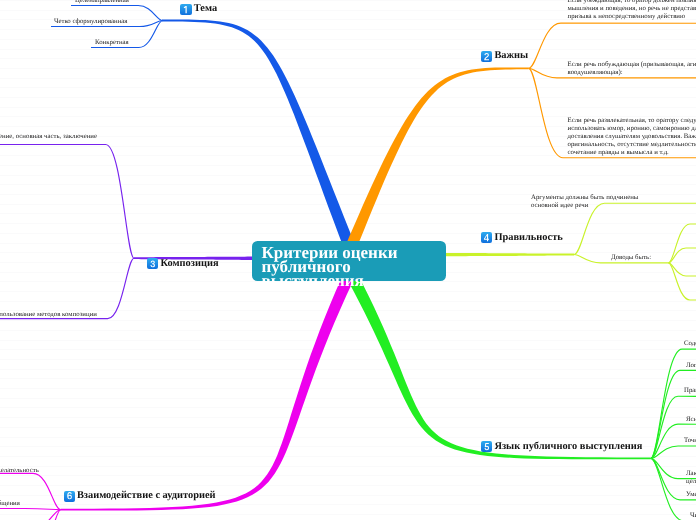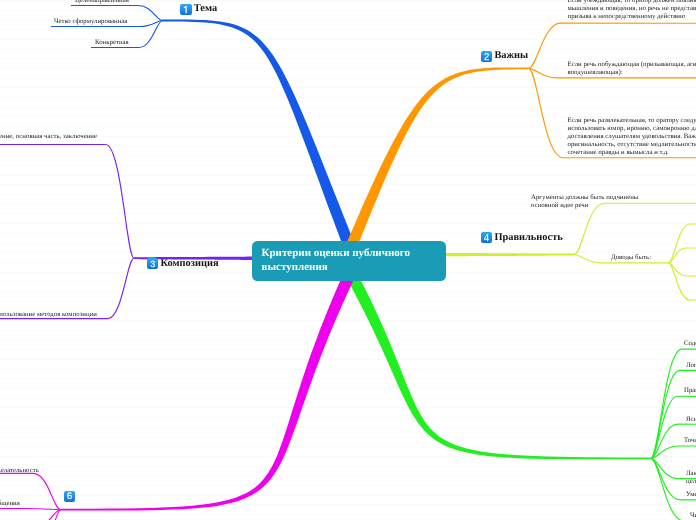--- a/index.html
+++ b/index.html
@@ -15,21 +15,21 @@
 .node{position:absolute;white-space:nowrap;height:12px;}
 .badge{display:inline-block;width:11.4px;height:11px;border-radius:2px;
  background:linear-gradient(180deg,#2eabef 0%,#0f6fdd 100%);
  vertical-align:top;box-sizing:border-box;overflow:hidden;line-height:0;position:relative;}
 .badge svg{display:block;position:absolute;left:0.1px;top:-0.1px;}
 .mlabel{display:inline-block;font-weight:bold;font-size:10.4px;color:#141414;
  line-height:11px;vertical-align:top;margin-left:2px;position:relative;top:-0.5px;}
 .sub{position:absolute;font-size:6.8px;line-height:8.2px;color:#1c1c1c;}
 #central{position:absolute;left:251.5px;top:241px;width:194.5px;height:40px;
  border-radius:5.5px;background:#1a9cb7;color:#fff;font-weight:bold;
- font-size:11px;line-height:14.2px;box-sizing:border-box;padding:5px 10px;}
+ font-size:17px;line-height:14.2px;box-sizing:border-box;padding:5px 10px;}
 </style>
 </head>
 <body>
 
 <div id="stage">
   <div id="ruled"></div>
   <svg id="curves" width="696" height="520" viewBox="0 0 696 520">
 <path d="M162.7,20.5 C156.3,20.5 151.9,5.5 138.2,5.5 L71,5.5" fill="none" stroke="#1459e8" stroke-width="1.15"></path>
 <path d="M162.7,20.5 C156.7,20.5 152.5,26.5 139.6,26.5 L51,26.5" fill="none" stroke="#1459e8" stroke-width="1.15"></path>
 <path d="M162.7,20.5 C156.5,20.5 152.2,47.5 138.8,47.5 L91,47.5" fill="none" stroke="#1459e8" stroke-width="1.15"></path>
@@ -68,23 +68,26 @@
         </svg></span><span class="mlabel">Тема</span></div>
   <div class="node" style="left:481px;top:50.6px"><span class="badge"><svg viewBox="0 0 11 14" width="11.2" height="11.2" aria-hidden="true">
           <path d="M2.6 11.6 L2.6 10.5 Q2.6 9.2 4.0 8.1 L6.0 6.6 Q7.0 5.8 7.0 5.0 Q7.0 3.6 5.6 3.6 Q4.2 3.6 4.1 5.3 L2.7 5.1 Q2.8 2.4 5.6 2.4 Q8.4 2.4 8.4 4.9 Q8.4 6.3 7.0 7.4 L5.2 8.8 Q4.4 9.4 4.3 10.3 L8.5 10.3 L8.5 11.6 Z" fill="#ffffff"></path>
         </svg></span><span class="mlabel">Важны</span></div>
   <div class="node" style="left:147.1px;top:258px"><span class="badge"><svg viewBox="0 0 11 14" width="11.2" height="11.2" aria-hidden="true">
           <path d="M2.7 8.9 L4.1 8.7 Q4.3 10.5 5.7 10.5 Q7.1 10.5 7.1 9.2 Q7.1 7.9 5.6 7.9 L4.9 7.9 L4.9 6.7 L5.5 6.7 Q6.9 6.7 6.9 5.5 Q6.9 4.4 5.7 4.4 Q4.5 4.4 4.3 5.9 L2.9 5.7 Q3.2 3.2 5.8 3.2 Q8.3 3.2 8.3 5.3 Q8.3 6.7 7.0 7.2 Q8.5 7.7 8.5 9.3 Q8.5 11.7 5.7 11.7 Q3.1 11.7 2.7 8.9 Z" fill="#ffffff"></path>
         </svg></span><span class="mlabel">Композиция</span></div>
   <div class="node" style="left:481px;top:232px"><span class="badge"><svg viewBox="0 0 11 14" width="11.2" height="11.2" aria-hidden="true">
           <path d="M6.0 11.6 L6.0 9.6 L2.2 9.6 L2.2 8.4 L6.1 2.5 L7.4 2.5 L7.4 8.4 L8.5 8.4 L8.5 9.6 L7.4 9.6 L7.4 11.6 Z M6.0 8.4 L6.0 4.3 L3.4 8.4 Z" fill="#ffffff"></path>
         </svg></span><span class="mlabel">Правильность</span></div>
+  <div class="node" style="left:481px;top:441px"><span class="badge"><svg viewBox="0 0 11 14" width="11.2" height="11.2" aria-hidden="true">
+          <path d="M2.8 9.0 L4.2 8.9 Q4.4 10.4 5.8 10.4 Q7.2 10.4 7.2 8.8 Q7.2 7.2 5.8 7.2 Q5.0 7.2 4.5 7.8 L3.2 7.6 L3.9 2.5 L8.3 2.5 L8.3 3.8 L5.0 3.8 L4.7 6.2 Q5.3 5.9 6.0 5.9 Q8.6 5.9 8.6 8.7 Q8.6 11.7 5.8 11.7 Q3.2 11.7 2.8 9.0 Z" fill="#ffffff"></path>
+        </svg></span><span class="mlabel">Язык публичного выступления</span></div>
   <div class="node" style="left:63.5px;top:490.5px"><span class="badge"><svg viewBox="0 0 11 14" width="11.2" height="11.2" aria-hidden="true">
           <path d="M8.2 5.0 L6.9 5.2 Q6.7 3.8 5.7 3.8 Q4.0 3.8 3.9 7.0 Q4.6 6.0 5.9 6.0 Q8.4 6.0 8.4 8.7 Q8.4 11.7 5.7 11.7 Q2.5 11.7 2.5 7.3 Q2.5 2.5 5.8 2.5 Q7.9 2.5 8.2 5.0 Z M5.7 7.2 Q4.1 7.2 4.1 8.9 Q4.1 10.5 5.7 10.5 Q7.1 10.5 7.1 8.8 Q7.1 7.2 5.7 7.2 Z" fill="#ffffff"></path>
-        </svg></span></div>
+        </svg></span><span class="mlabel">Взаимодействие с аудиторией</span></div>
 <div class="sub" style="left:75px;top:-3px;width:120px">Целенаправленная</div>
   <div class="sub" style="left:54px;top:17.8px;width:130px">Четко сформулированная</div>
   <div class="sub" style="left:95px;top:38.8px;width:120px">Конкретная</div>
   <div class="sub" style="left:567.5px;top:-3.5px;width:162px">Если убеждающая, то оратор должен повлиять на ход мышления и поведения, но речь не представляет призыва к непосредственному действию</div>
   <div class="sub" style="left:567.5px;top:61px;width:162px">Если речь побуждающая (призывающая, агитирующая, воодушевляющая):</div>
   <div class="sub" style="left:567.5px;top:116.5px;width:162px">Если речь развлекательная, то оратору следует использовать юмор, иронию, самоиронию для доставления слушателям удовольствия. Важны оригинальность, отсутствие медлительности, сочетание правды и вымысла и т.д.</div>
   <div class="sub" style="left:-21.8px;top:132.6px;width:140px">Вступление, основная часть, заключение</div>
   <div class="sub" style="left:-8.6px;top:311.4px;width:140px">Использование методов композиции</div>
   <div class="sub" style="left:531px;top:194px;width:135px">Аргументы должны быть подчинены основной идее речи</div>
   <div class="sub" style="left:611px;top:253.5px;width:120px">Доводы быть:</div>

